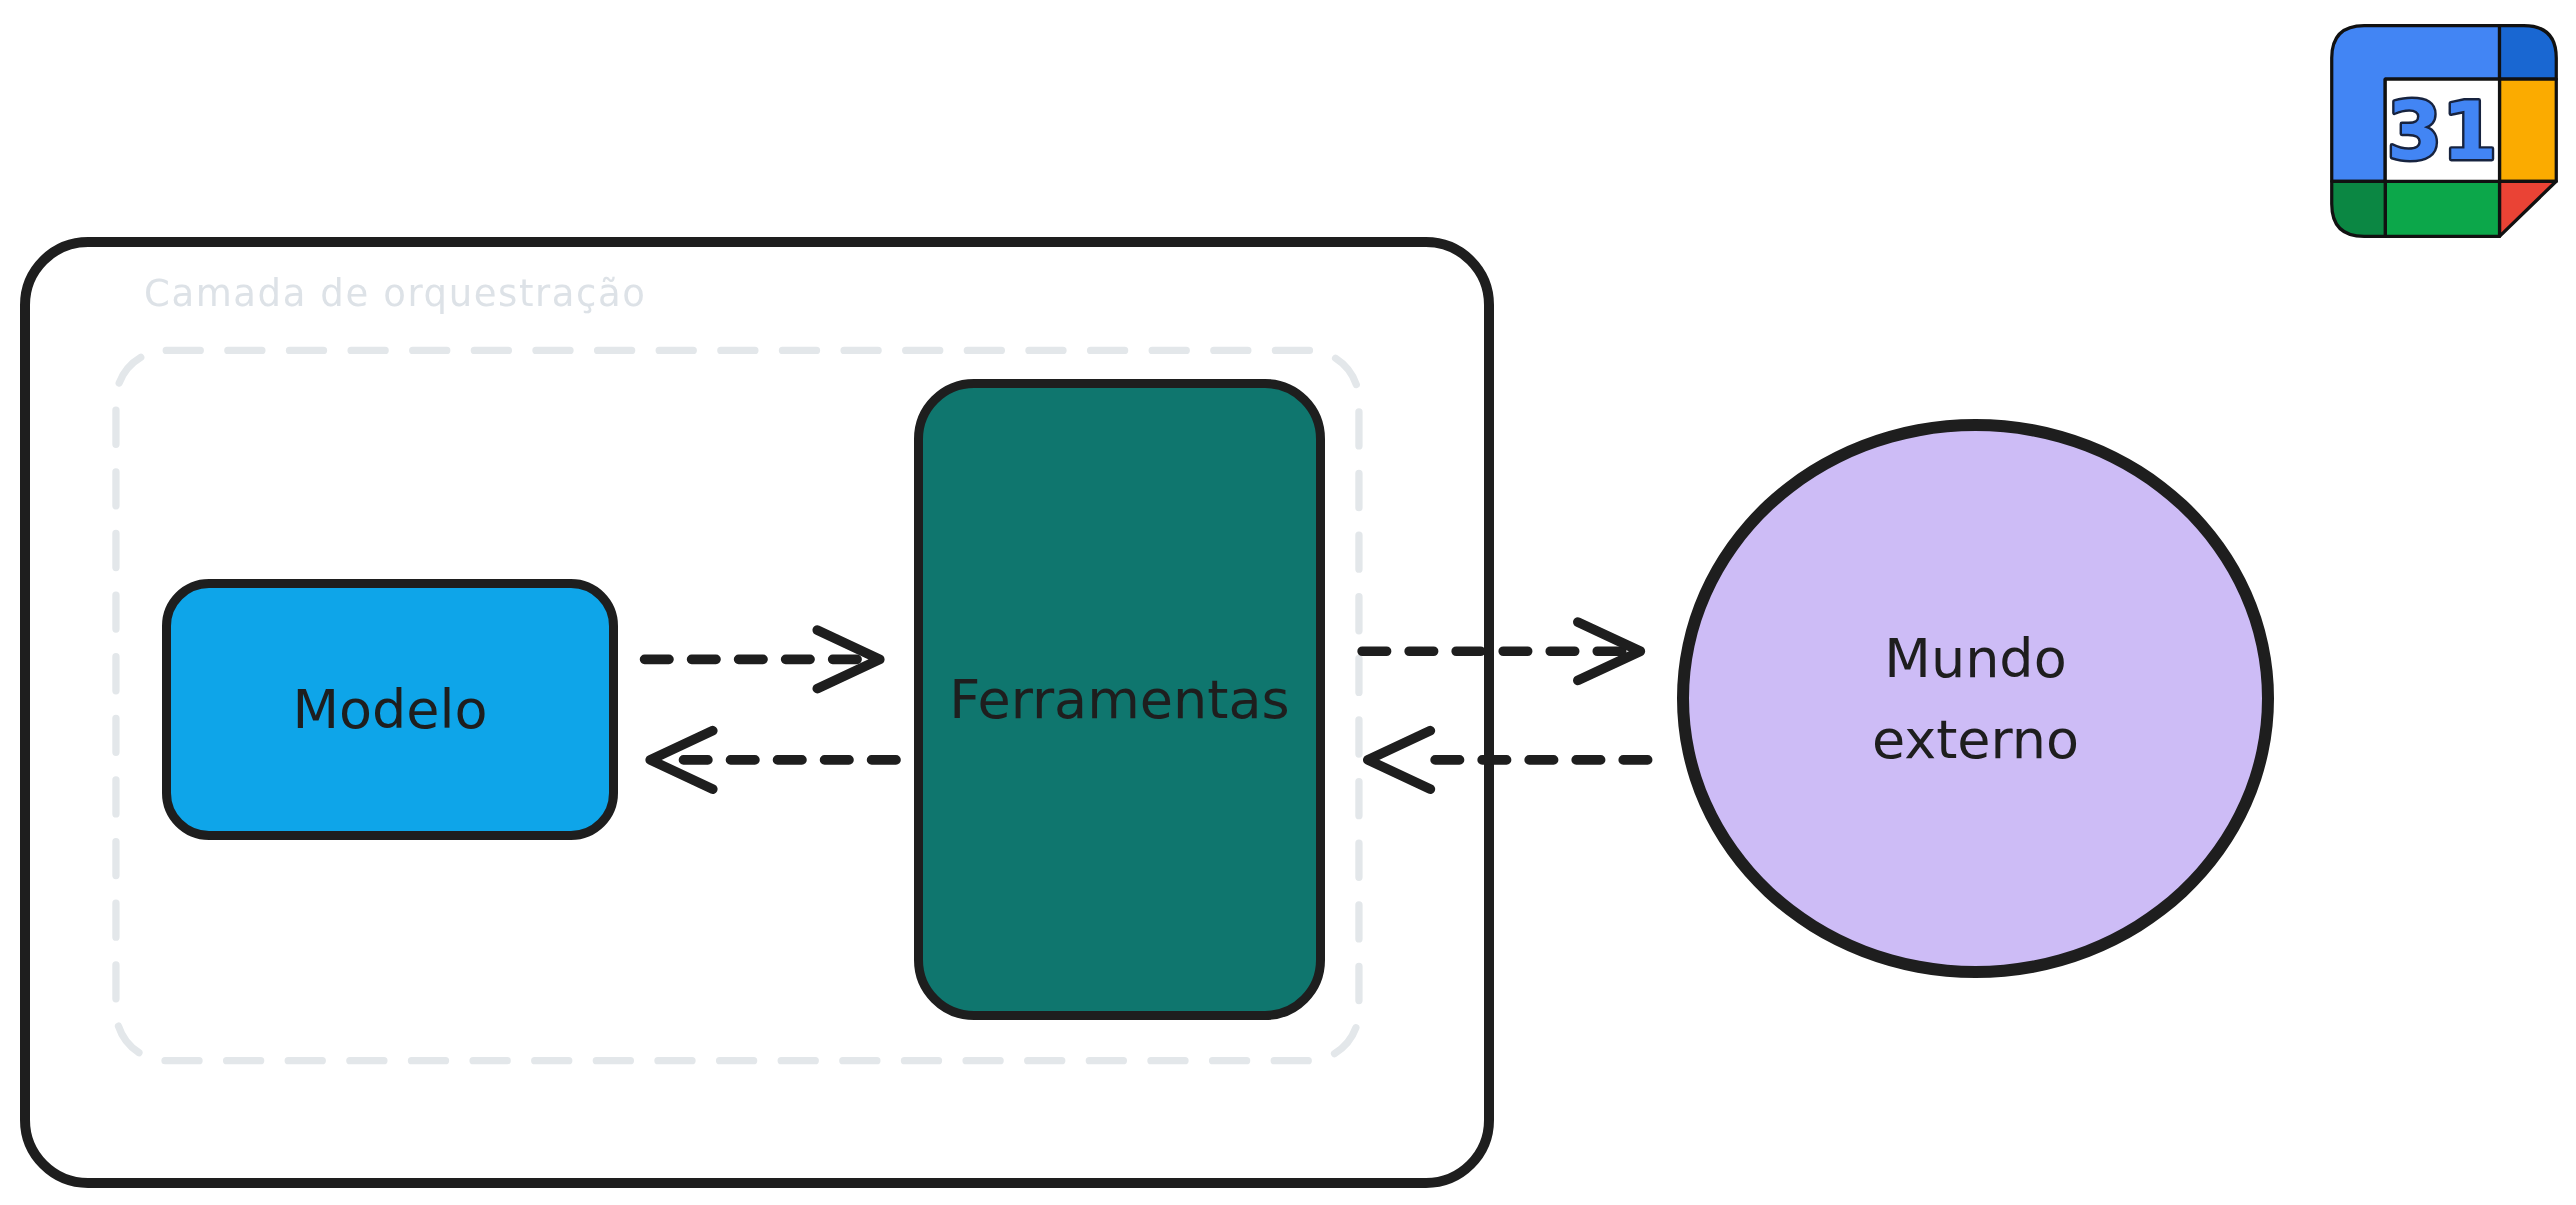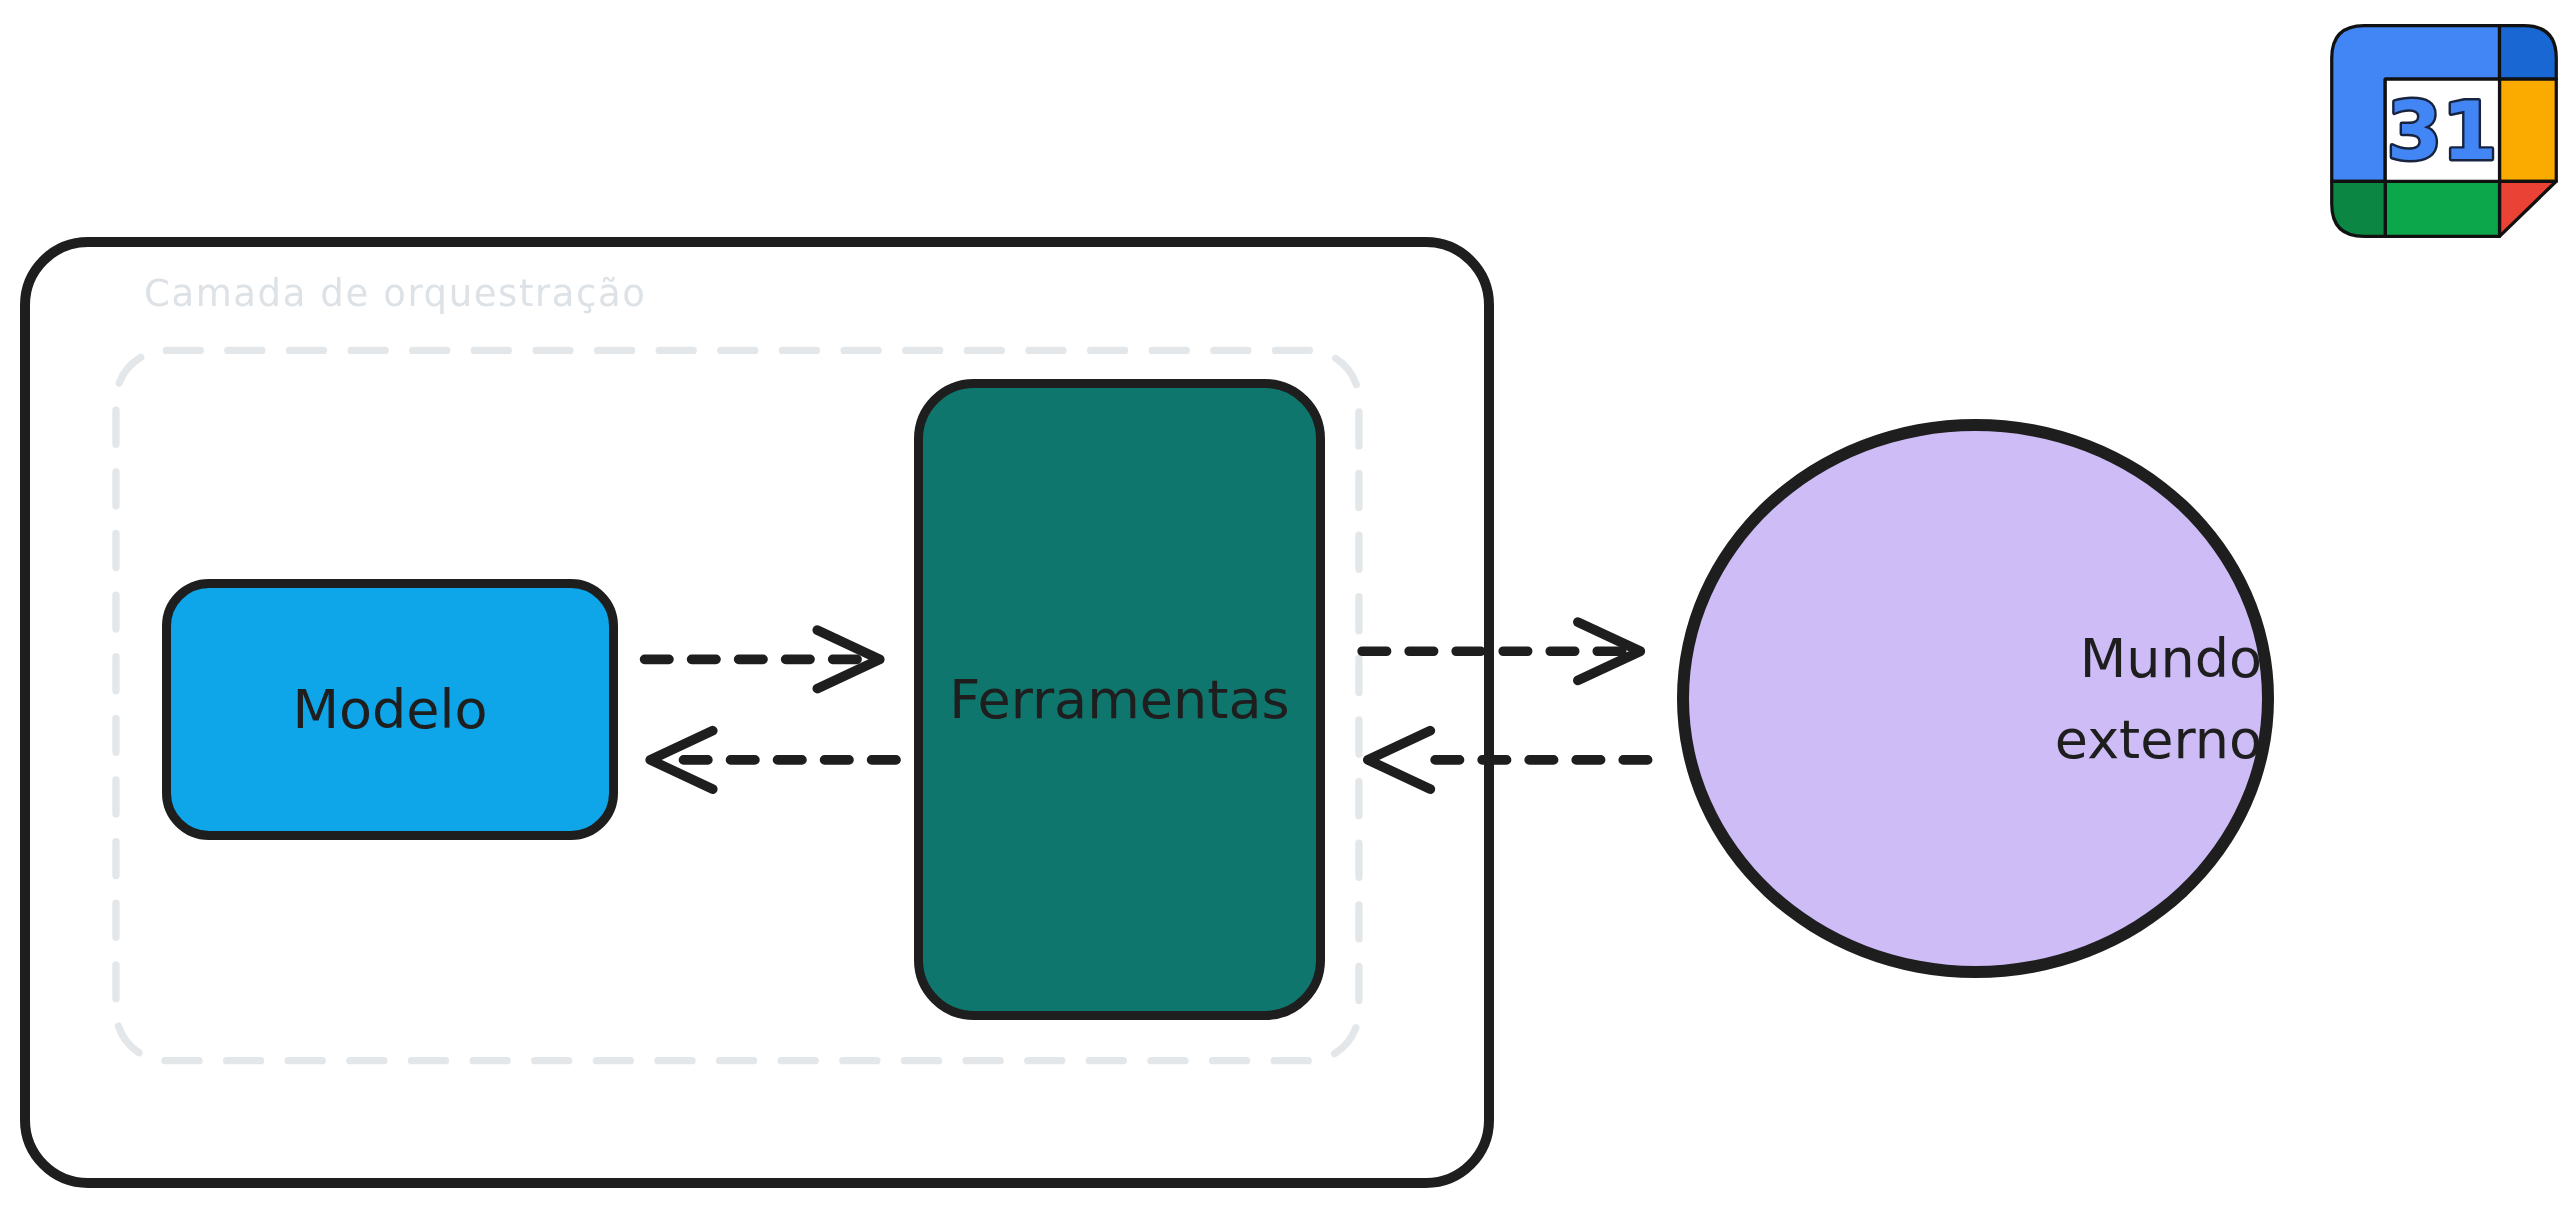--- a/index.html
+++ b/index.html
@@ -101,21 +101,20 @@
   .node-mundo {
     left: 1677px;
     top: 419px;
     width: 597px;
     height: 559px;
     border-width: 12px;
     border-radius: 50%;
     background: #cdbcf6;
     flex-direction: column;
     line-height: 1.5;
-    align-items: flex-end;
   }
   
   .calendar-icon {
     position: absolute;
     left: 2330px;
     top: 23.5px;
     width: 228px;
     height: 214px;
   }
   .cal-shape {

